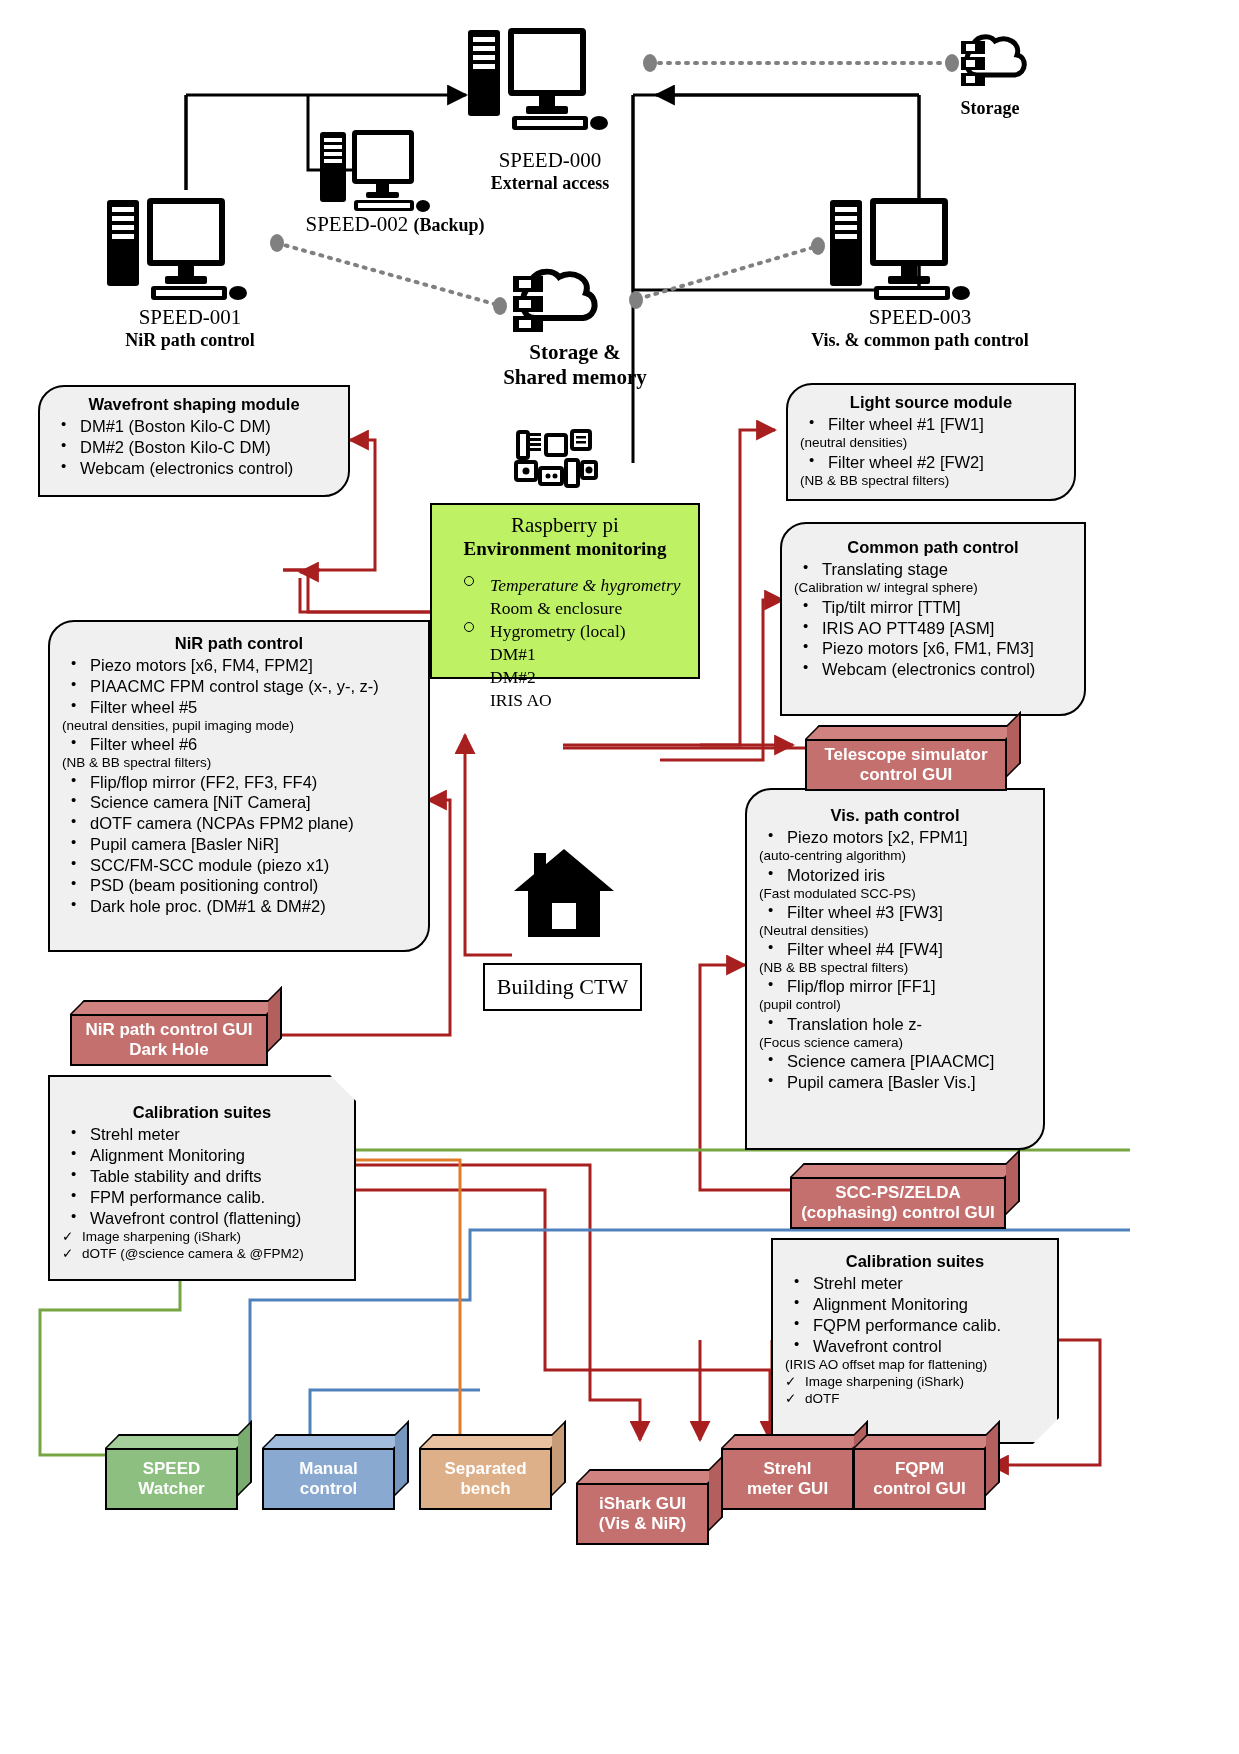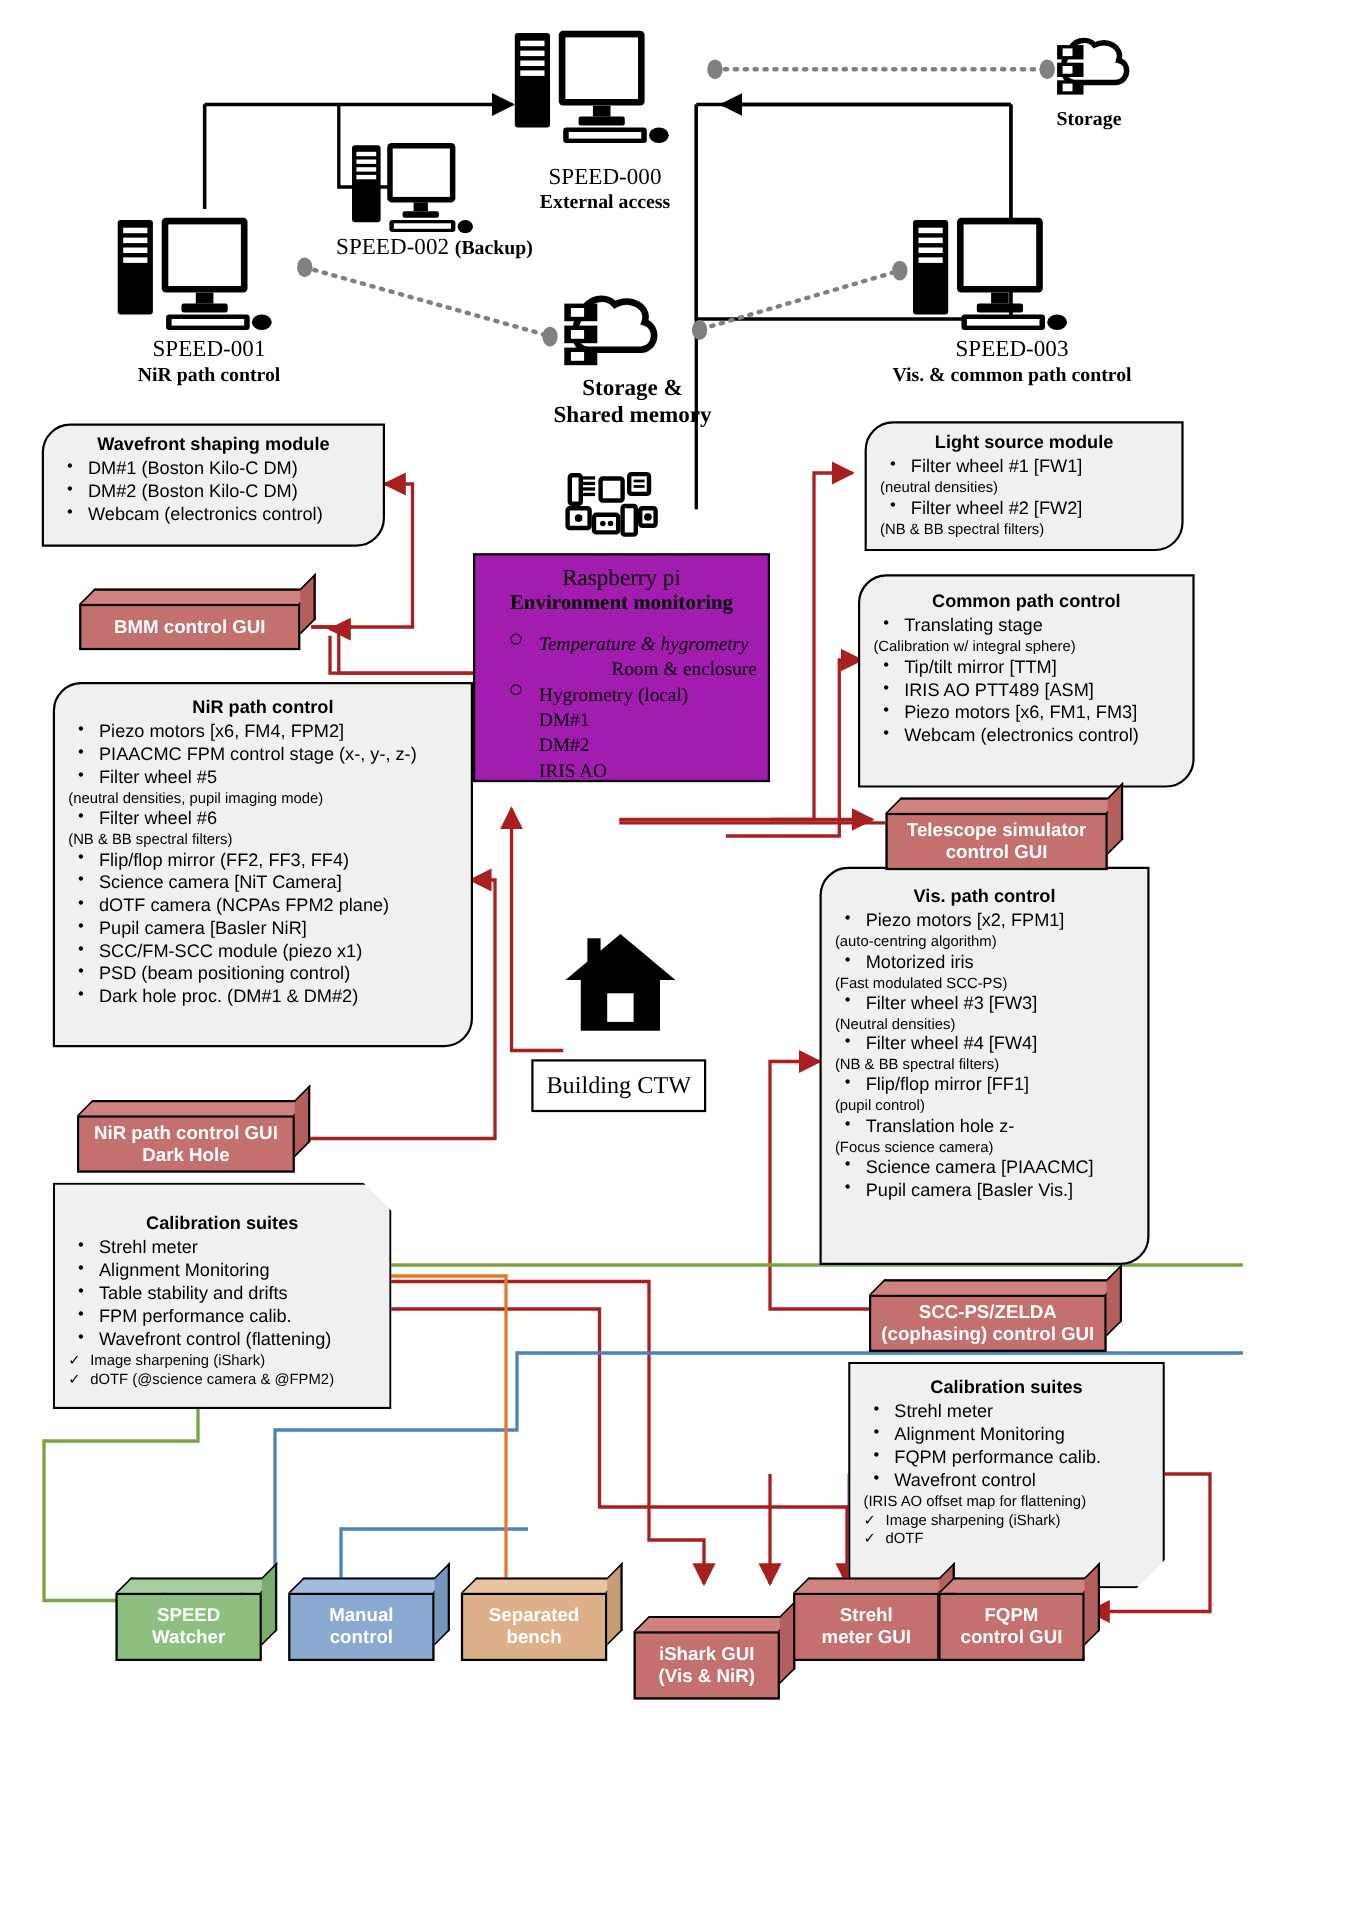--- a/index.html
+++ b/index.html
@@ -346,30 +346,30 @@
       <li class="bul">Flip/flop mirror (FF2, FF3, FF4)</li>
       <li class="bul">Science camera [NiT Camera]</li>
       <li class="bul">dOTF camera (NCPAs FPM2 plane)</li>
       <li class="bul">Pupil camera [Basler NiR]</li>
       <li class="bul">SCC/FM-SCC module (piezo x1)</li>
       <li class="bul">PSD (beam positioning control)</li>
       <li class="bul">Dark hole proc. (DM#1 &amp; DM#2)</li>
     </ul>
   </div>
 
-  <div class="node" style="left:430px;top:503px;width:270px;height:208px;
-       background:#a21caf;border:2.5px solid #000;box-sizing:border-box;padding:8px 10px;">
+  <div class="node" style="left:430px;top:503px;width:270px;height:176px;
+       background:#bef264;border:2.5px solid #000;box-sizing:border-box;padding:8px 10px;">
     <div style="text-align:center;font-family:'Liberation Serif',serif;font-size:21px;">Raspberry pi</div>
     <div style="text-align:center;font-family:'Liberation Serif',serif;font-size:19px;font-weight:bold;margin-bottom:14px;">Environment monitoring</div>
     <ul style="list-style:none;margin:0;padding:0;font-family:'Liberation Serif',serif;font-size:17.5px;line-height:1.32;">
       <li style="padding-left:48px;position:relative;font-style:italic;">
         <span style="position:absolute;left:22px;top:2px;width:8px;height:8px;border:1.6px solid #000;border-radius:50%;"></span>
         <span>Temperature &amp; hygrometry</span>
       </li>
-      <li style="padding-left:48px;text-align:right;">Room &amp; enclosure</li>
+      <li style="padding-left:48px;">Room &amp; enclosure</li>
       <li style="padding-left:48px;position:relative;">
         <span style="position:absolute;left:22px;top:2px;width:8px;height:8px;border:1.6px solid #000;border-radius:50%;"></span>
         <span>Hygrometry (local)</span>
       </li>
       <li style="padding-left:48px;">DM#1</li>
       <li style="padding-left:48px;">DM#2</li>
       <li style="padding-left:48px;">IRIS AO</li>
     </ul>
   </div>
 
@@ -434,27 +434,20 @@
       <li class="bul">Strehl meter</li>
       <li class="bul">Alignment Monitoring</li>
       <li class="bul">FQPM performance calib.</li>
       <li class="bul">Wavefront control</li>
       <li class="sub">(IRIS AO offset map for flattening)</li>
       <li class="chk">Image sharpening (iShark)</li>
       <li class="chk">dOTF</li>
     </ul>
   </div>
 
-  <div class="gui" style="left:72px;top:535px;width:215px;height:56px;">
-    <div class="top"></div>
-    <div class="side"></div>
-    <div class="face">
-      <span>BMM control GUI</span>
-    </div>
-  </div>
 
   <div class="gui" style="left:805px;top:725px;width:216px;height:66px;">
     <div class="top"></div>
     <div class="side"></div>
     <div class="face">
       <div>
         <div>Telescope simulator</div>
         <div>control GUI</div>
       </div>
     </div>

